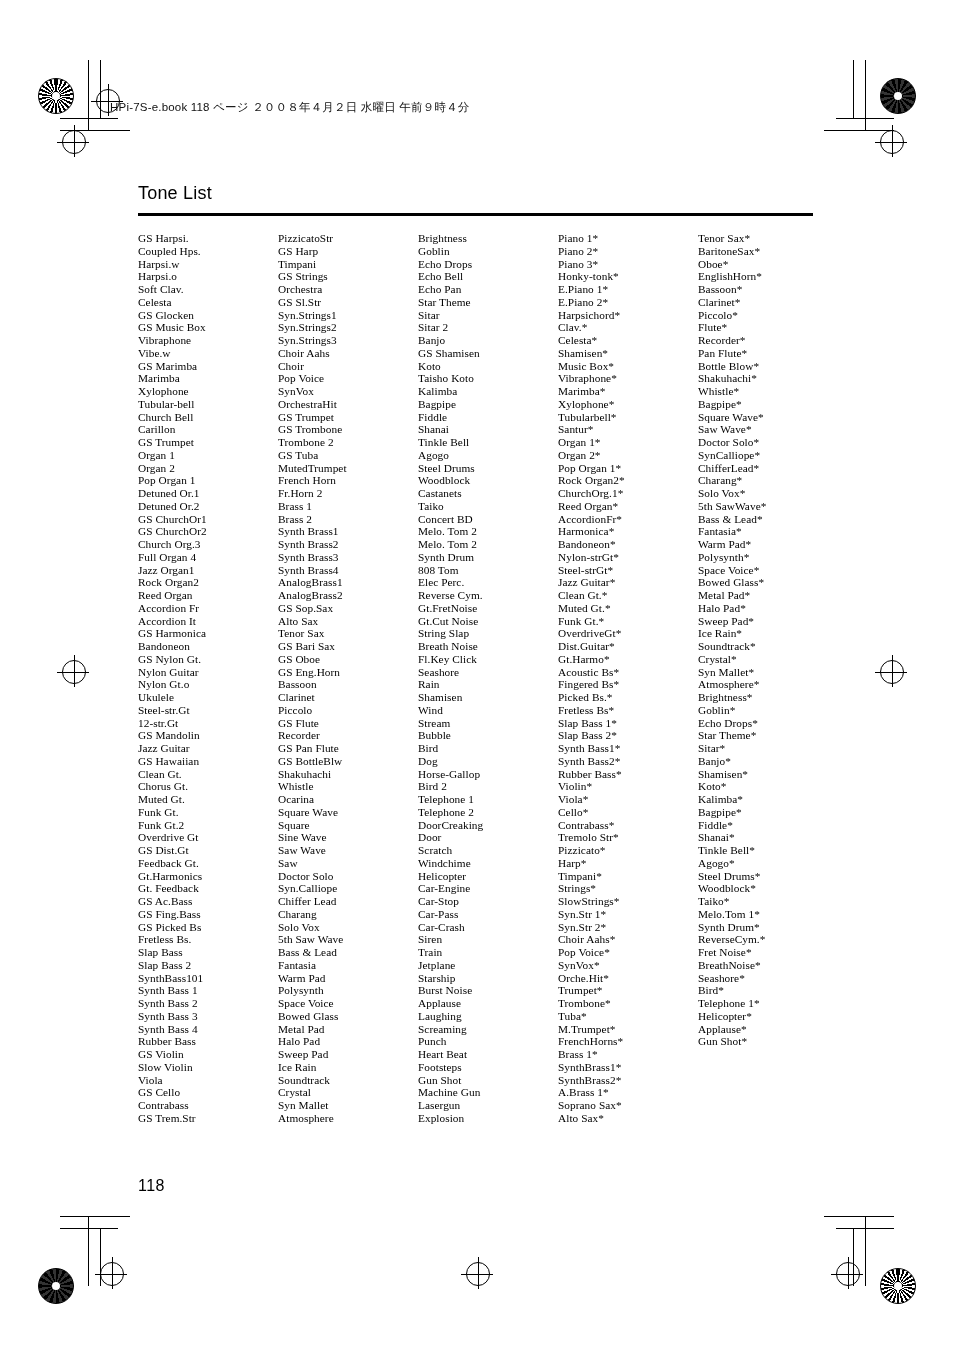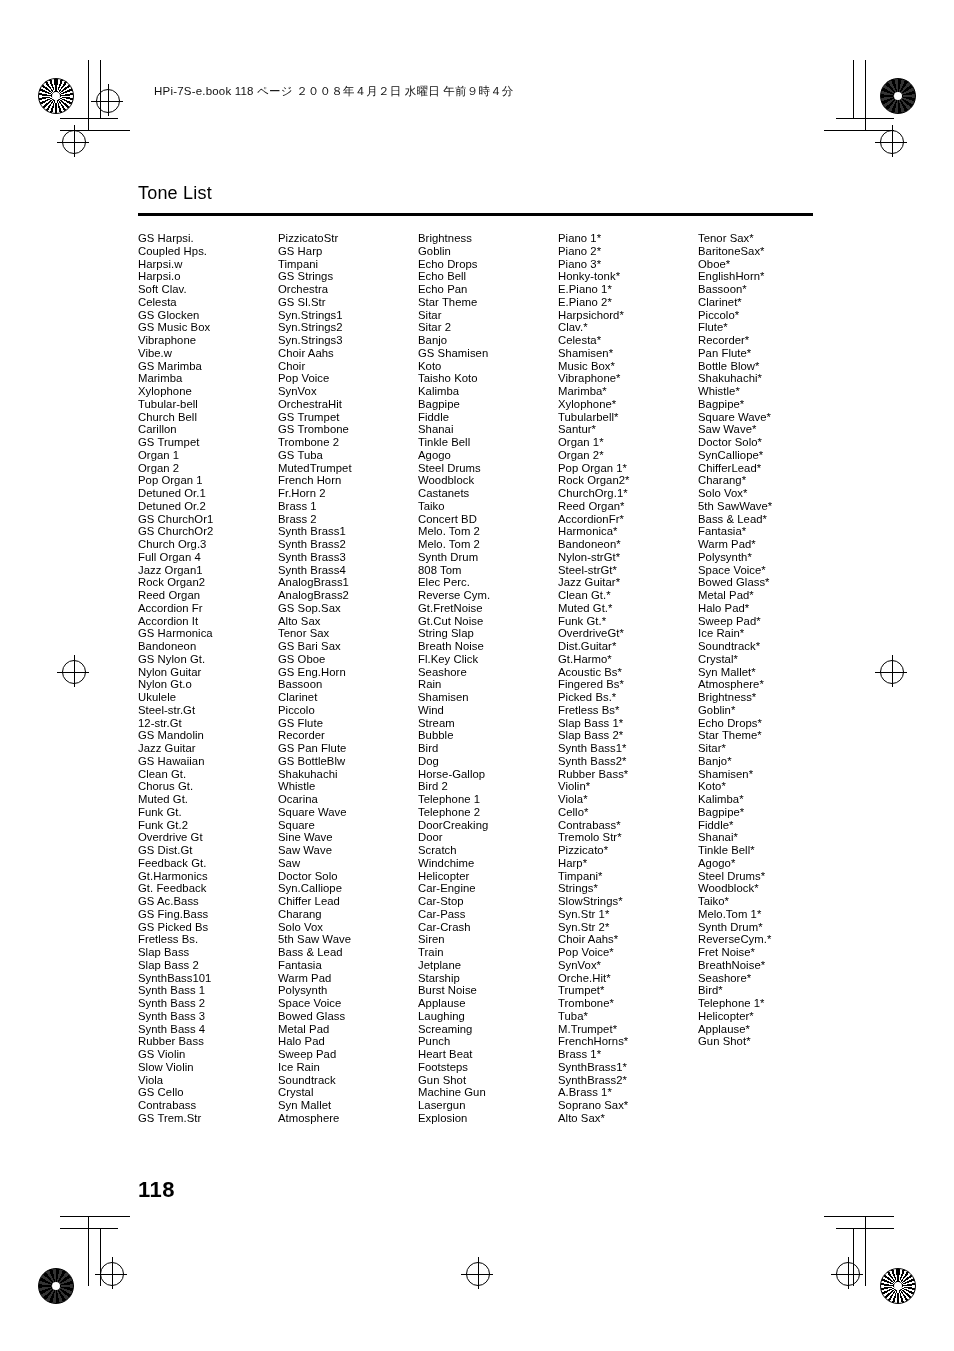--- a/index.html
+++ b/index.html
@@ -64,26 +64,25 @@
     width: 8px; height: 8px;
     margin: -4px 0 0 -4px;
     border-radius: 50%;
     background: #fff;
   }
 
   
   .imposition {
     position: absolute;
     left: 110px;
-    top: 84px;
+    top: 100px;
     font-size: 11.5px;
     letter-spacing: 0.2px;
     white-space: nowrap;
     color: #111;
-    margin-left: 44px;
   }
 
   
   .corner-rule {
     position: absolute;
     background: #000;
   }
 
   
   .page {
@@ -118,36 +117,37 @@
     left: 138px;
     top: 232px;
     width: 690px;
     display: flex;
     flex-direction: row;
   }
 
   .tone-column {
     width: 140px;
     flex: 0 0 140px;
+    font-family: Liberation Serif, serif;
   }
 
   .tone-item {
     font-size: 11.3px;
     line-height: 12.75px;
     letter-spacing: 0.05px;
     white-space: nowrap;
     color: #000;
   }
 
   .page-number {
     position: absolute;
     left: 138px;
     top: 1177px;
-    font-size: 22px;
-    font-weight: bold;
+    font-size: 16px;
+    font-weight: normal;
     letter-spacing: 0.5px;
   }
 </style>
 </head>
 <body>
 
 <div class="halftone" style="left:38px; top:78px;">
     <span class="inner"></span>
   </div>
 <div class="halftone dark" style="left:880px; top:78px;">

